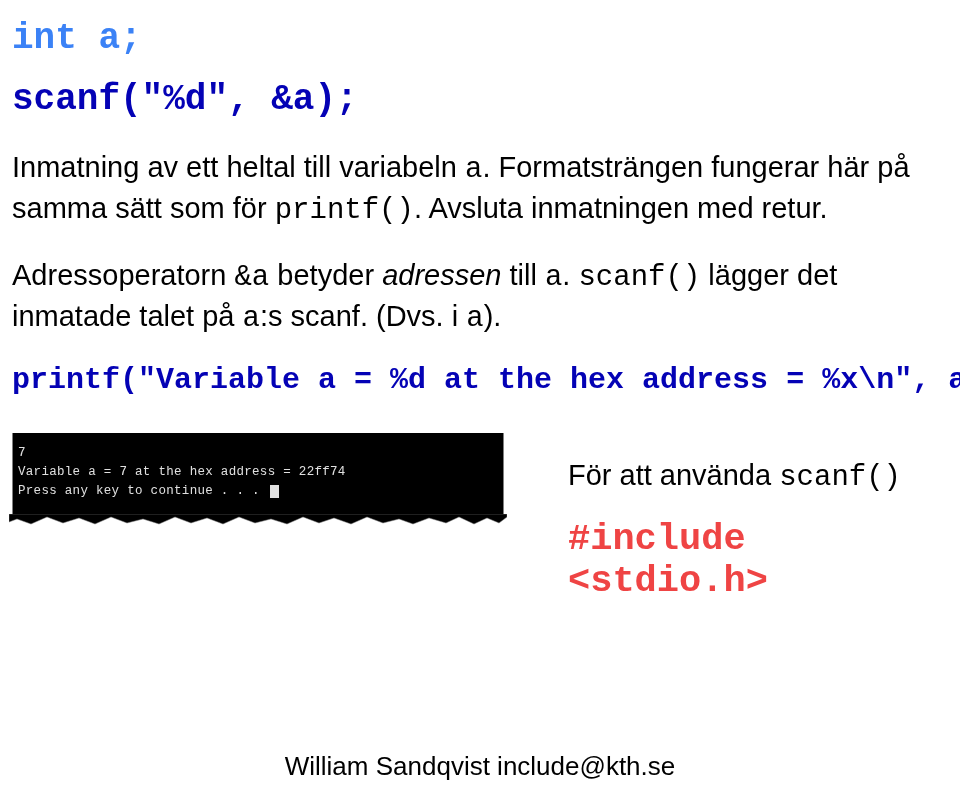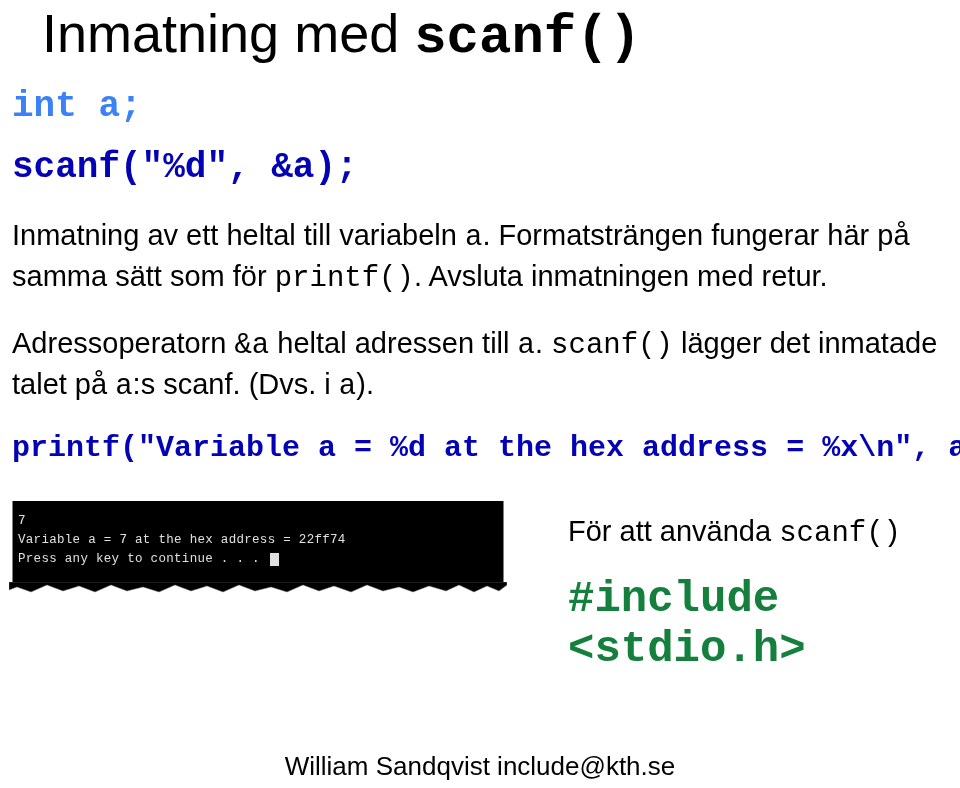--- a/index.html
+++ b/index.html
@@ -50,20 +50,21 @@
   }
   .p2 {
     font-size: 29px;
     line-height: 1.35;
     margin-top: 26px;
   }
   .mono-inline {
     font-family: "Courier New", Courier, monospace;
   }
   .italic {
+    font-style: italic;
   }
   .code-line3 {
     font-family: "Courier New", Courier, monospace;
     font-weight: bold;
     font-size: 30px;
     color: #0402b5;
     margin-top: 24px;
     white-space: nowrap;
   }
   .lower {
@@ -177,60 +178,57 @@
     width: 498px;
     position: relative;
     left: -3px;
     overflow: hidden;
   }
   .torn svg {
     display: block;
   }
   .right-col {
     margin-left: 58px;
-    margin-top: 16px;
+    margin-top: 28px;
   }
   .right-text {
     font-size: 29px;
     line-height: 1.3;
   }
   .right-code {
     font-family: "Courier New", Courier, monospace;
     font-weight: bold;
-    font-size: 44px;
-    color: #15803d;
+    font-size: 37px;
+    color: #ef4444;
     margin-top: 22px;
   }
   .footer {
     position: absolute;
     bottom: 6px;
     left: 0;
     width: 100%;
     text-align: center;
     font-size: 26px;
   }
 </style>
 </head>
 <body>
 
 <div class="slide">
-  <h1 class="title">
-    <span>Inmatning med </span><span class="mono">scanf()</span>
-  </h1>
 
   <div class="code-line">int a;</div>
 
   <div class="code-line2">scanf("%d", &amp;a);</div>
 
   <p class="p1">
     <span>Inmatning av ett heltal till variabeln </span><span class="mono-inline">a</span><span>. Formatsträngen fungerar här på samma sätt som för </span><span class="mono-inline">printf()</span><span>. Avsluta inmatningen med retur.</span>
   </p>
 
   <p class="p2">
-    <span>Adressoperatorn </span><span class="mono-inline">&amp;a</span><span> heltal </span><span class="italic">adressen</span><span>  till </span><span class="mono-inline">a</span><span>. </span><span class="mono-inline">scanf()</span><span> lägger det inmatade talet på </span><span class="mono-inline">a</span><span>:s scanf. (Dvs. i </span><span class="mono-inline">a</span><span>).</span>
+    <span>Adressoperatorn </span><span class="mono-inline">&amp;a</span><span> betyder </span><span class="italic">adressen</span><span>  till </span><span class="mono-inline">a</span><span>. </span><span class="mono-inline">scanf()</span><span> lägger det inmatade talet på </span><span class="mono-inline">a</span><span>:s scanf. (Dvs. i </span><span class="mono-inline">a</span><span>).</span>
   </p>
 
   <div class="code-line3">printf("Variable a = %d at the hex address = %x\n", a, &amp;a);</div>
 
   <div class="lower">
     <div>
       <div class="console">
         <div class="console-body"><span>7</span>
 <span>Variable a = 7 at the hex address = 22ff74</span>
 <span>Press any key to continue . . . </span><span class="cursor"></span></div>

